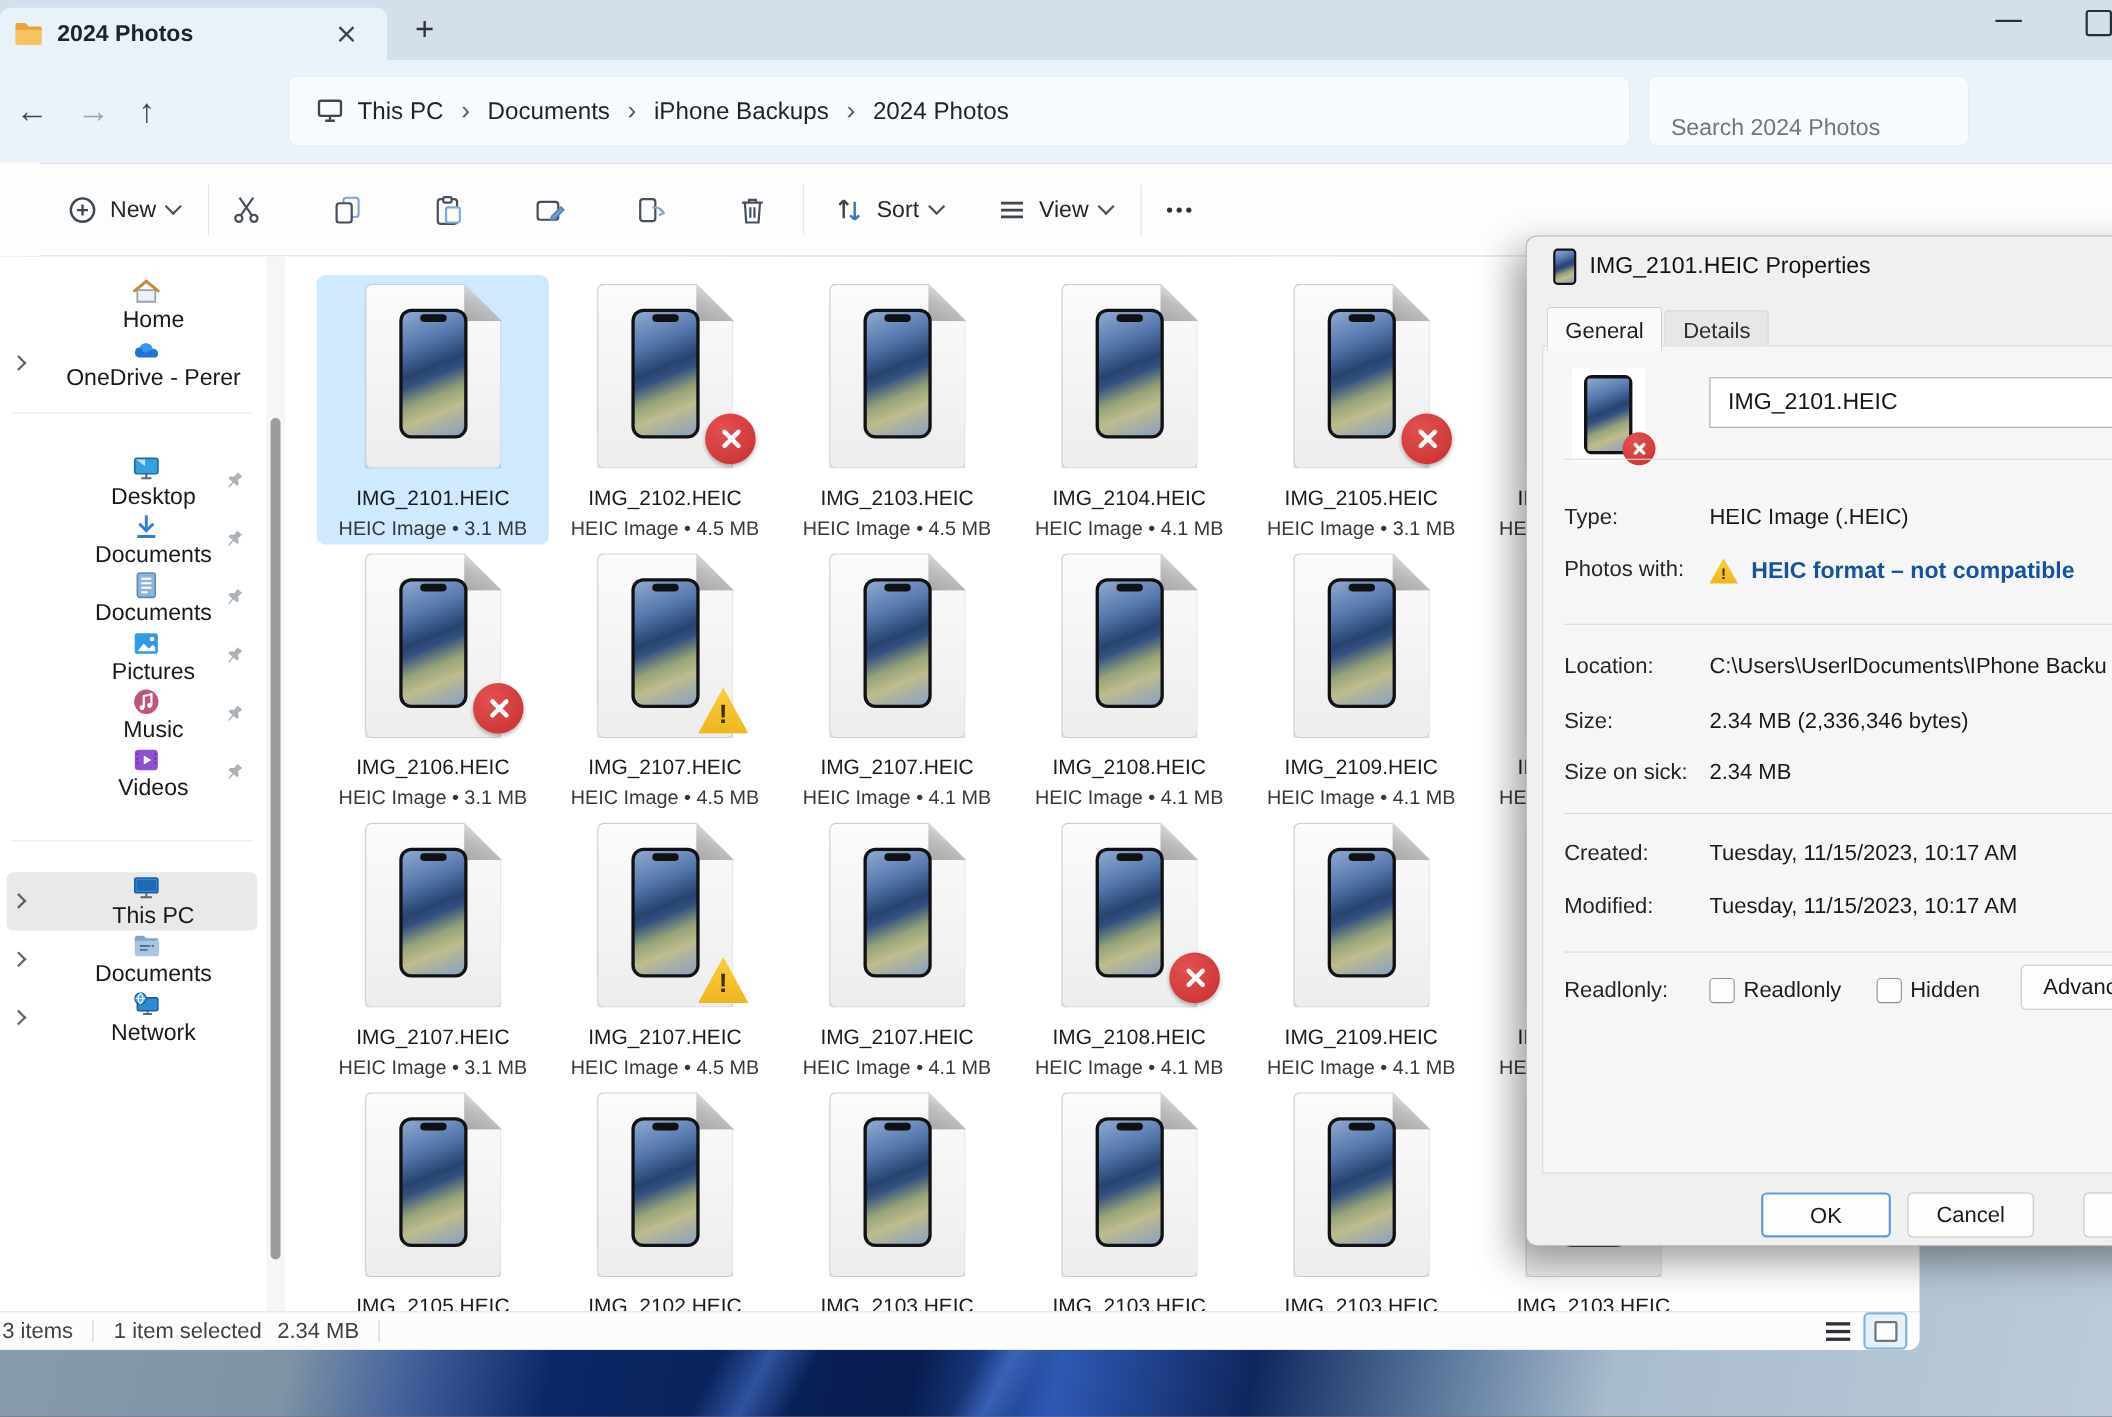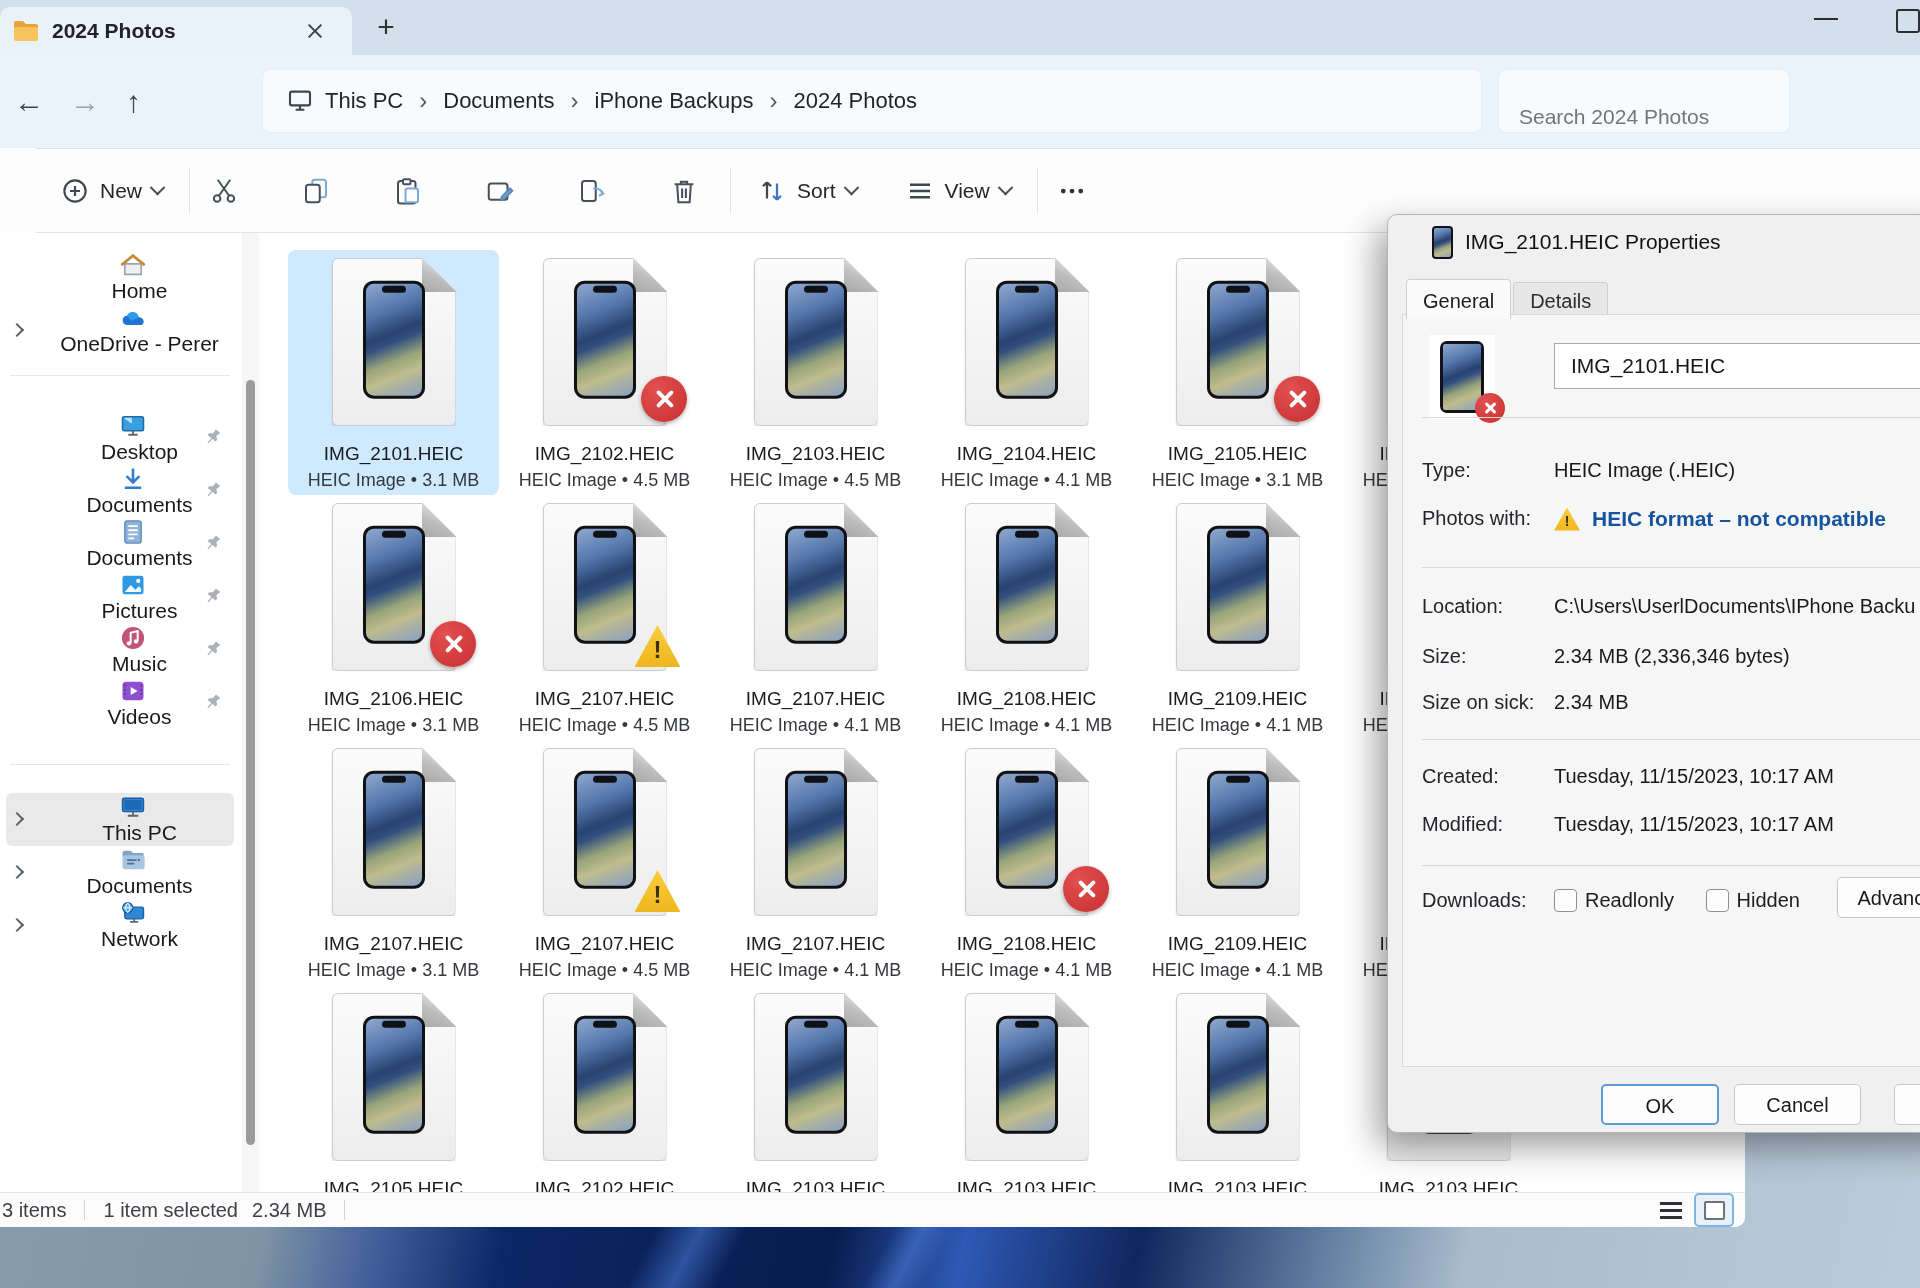--- a/index.html
+++ b/index.html
@@ -97,21 +97,21 @@
   .st-sep{width:1px;height:20px;background:#d4d4d4;margin:0 18px;}
   .st-views{position:absolute;left:1660px;top:0;height:34px;display:flex;align-items:center;gap:12px;}
   .vw-list{display:flex;flex-direction:column;gap:4px;}
   .vw-list i{display:block;width:22px;height:3px;background:#2e3237;}
   .vw-thumb{width:36px;height:30px;border:2px solid #7fb3e2;background:#e7f1fb;border-radius:5px;
             display:flex;align-items:center;justify-content:center;}
   .vw-thumb i{display:block;width:17px;height:15px;background:#fff;border:2px solid #6e747b;border-radius:2px;}
   
   .dialog{position:absolute;left:1387px;top:214px;width:580px;height:919px;background:#f0f0f0;
           border:1px solid #b5b5b5;border-radius:10px;box-shadow:-10px 14px 34px rgba(0,0,0,.38);box-sizing:border-box;}
-  .dlg-title{position:absolute;left:0;top:0;height:54px;display:flex;align-items:center;padding-left:24px;margin-left:20px;}
+  .dlg-title{position:absolute;left:0;top:0;height:54px;display:flex;align-items:center;padding-left:24px;}
   .dlg-title-text{font-size:21px;color:#101114;margin-left:12px;}
   .mini-phone{position:relative;width:21px;height:33px;background:#12131a;border-radius:4px;padding:2px;box-sizing:border-box;}
   .mini-phone .scr{border-radius:2px;}
   .dlg-tabs{position:absolute;left:18px;top:64px;display:flex;align-items:flex-end;}
   .dtab{font-size:20px;padding:7px 16px 6px;border:1px solid #cfcfcf;border-bottom:none;border-radius:4px 4px 0 0;}
   .dtab.active{background:#fafafa;padding-top:10px;position:relative;z-index:2;}
   .dtab.inactive{background:#e7e7e7;color:#2a2d31;margin-left:2px;}
   .dlg-page{position:absolute;left:14px;top:99px;width:600px;height:753px;background:#f6f6f6;
             border:1px solid #d9d9d9;box-sizing:border-box;}
   .thumbwrap{position:absolute;left:26px;top:20px;width:66px;height:84px;background:#fff;display:flex;
@@ -817,32 +817,32 @@
         <span class="dlabel">Created:</span>
         <span class="dvalue">Tuesday, 11/15/2023, 10:17 AM</span>
       </div>
       <div class="drow" style="top:498px;">
         <span class="dlabel">Modified:</span>
         <span class="dvalue">Tuesday, 11/15/2023, 10:17 AM</span>
       </div>
       <div class="dlg-hr" style="top:550px;"></div>
 
       <div class="drow" style="top:574px;">
-        <span class="dlabel">Downloads:</span>
+        <span class="dlabel">Readlonly:</span>
         <span class="dvalue" style="overflow:visible;">
           <span class="cbrow">
             <span class="cbox"></span>
             <span class="cblabel">Readlonly</span>
           </span>
           <span class="cbrow">
             <span class="cbox"></span>
             <span class="cblabel">Hidden</span>
           </span>
         </span>
       </div>
       <button class="dbtn" style="left:434px;top:562px;width:130px;">Advanced</button>
     </div>
 
     <button class="dbtn primary" style="left:213px;top:869px;width:118px;">OK</button>
-    <button class="dbtn" style="left:346px;top:869px;width:127px;">Cancel</button>
+    <button class="dbtn" style="left:346px;top:869px;width:115px;">Cancel</button>
     <button class="dbtn" style="left:506px;top:869px;width:115px;">Apply</button>
   </div>
 </div>
 
 </body></html>

